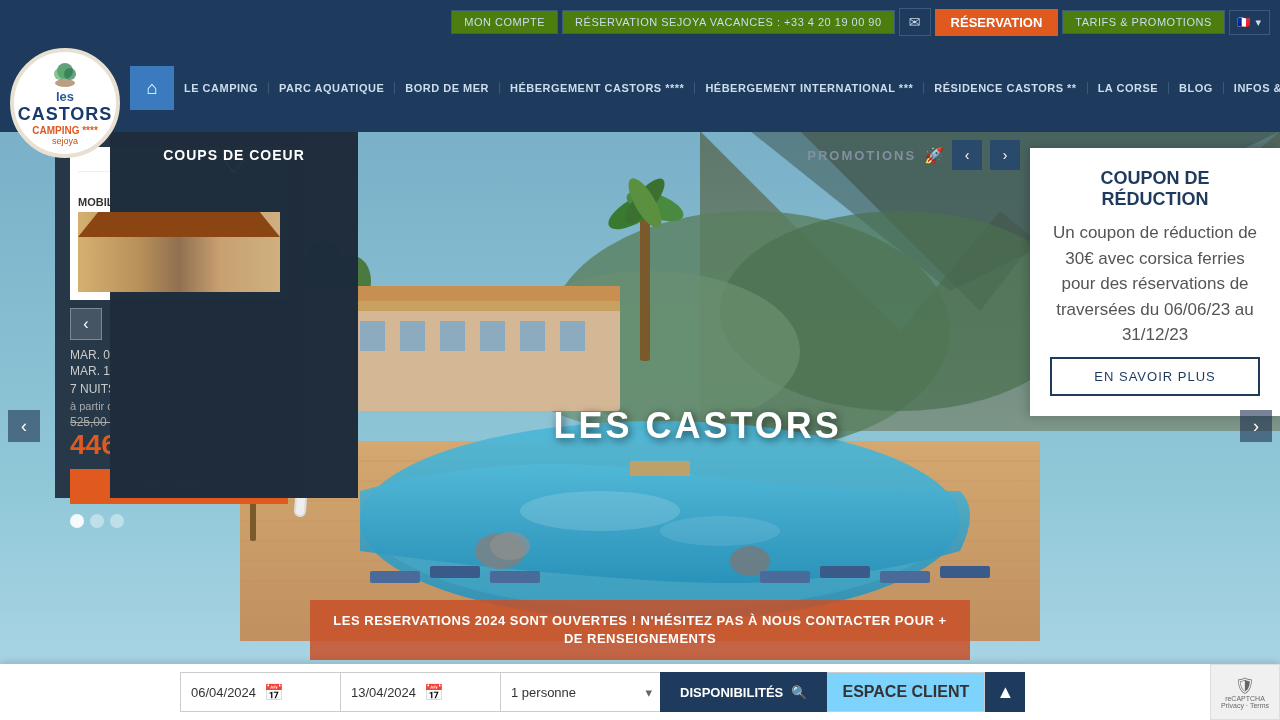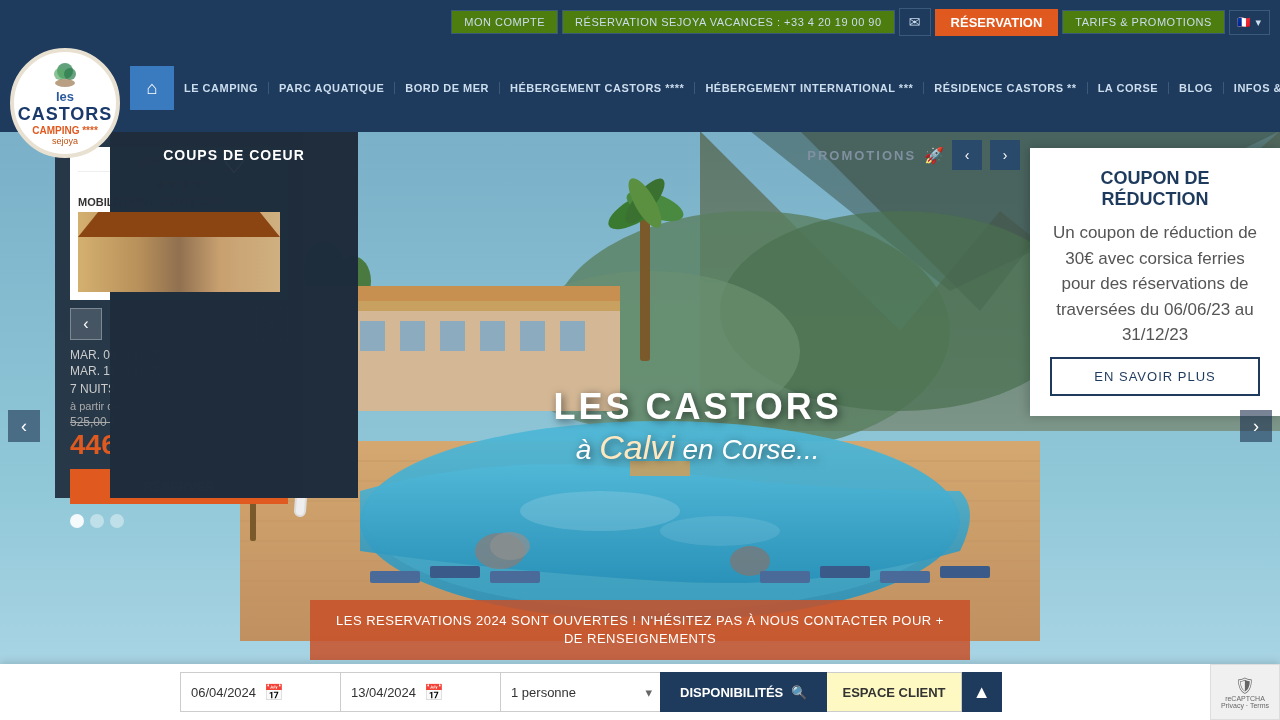--- a/index.html
+++ b/index.html
@@ -367,21 +367,21 @@
     .reservation-banner {
       position: absolute;
       bottom: 60px;
       left: 310px;
       right: 310px;
       background: rgba(200, 80, 40, 0.85);
       color: white;
       text-align: center;
       padding: 12px 20px;
       font-size: 13px;
-      font-weight: normal;
+      font-weight: bold;
       letter-spacing: 0.5px;
       text-transform: uppercase;
       line-height: 1.4;
     }
 
     
     .booking-bar {
       position: absolute;
       bottom: 0;
       left: 0;
@@ -417,27 +417,27 @@
       font-size: 13px;
       font-weight: bold;
       cursor: pointer;
       text-transform: uppercase;
       display: flex;
       align-items: center;
       gap: 8px;
       white-space: nowrap;
     }
     .espace-btn {
-      background: #fef9c3;
+      background: #7dd3fc;
       color: #333;
       border: 1px solid #ccc;
       border-left: none;
       height: 40px;
       padding: 0 15px;
-      font-size: 13px;
+      font-size: 16px;
       font-weight: bold;
       cursor: pointer;
       text-transform: uppercase;
       white-space: nowrap;
     }
     .scroll-top-btn {
       background: #1e3a5c;
       color: white;
       width: 40px;
       height: 40px;
@@ -615,25 +615,20 @@
     <rect x="880" y="440" width="50" height="12" fill="#4a6a9a" rx="2"></rect>
     <rect x="940" y="435" width="50" height="12" fill="#3a5a8a" rx="2"></rect>
 
     <rect x="250" y="350" width="6" height="60" fill="#7a5a2a" rx="2"></rect>
     <ellipse cx="248" cy="345" rx="22" ry="8" fill="#3a6a20" transform="rotate(-40,248,345)"></ellipse>
     <ellipse cx="258" cy="340" rx="22" ry="8" fill="#4a7a30" transform="rotate(30,258,340)"></ellipse>
   </svg>
 
   <div class="hero-text">
     <div class="hero-title">LES CASTORS</div>
-    <div class="hero-subtitle">
-      <span>à</span>
-      <em style="font-size:34px; color:#ffe8c0; font-style:italic;">Calvi</em>
-      <span>en Corse...</span>
-    </div>
   </div>
 
   <div style="position:absolute; top:8px; right:260px; display:flex; align-items:center; gap:8px;">
     <span style="color:#8090a0; font-size:13px; letter-spacing:2px; font-weight:bold; text-transform:uppercase;">PROMOTIONS</span>
     <span>🚀</span>
     <div class="nav-prev">‹</div>
     <div class="nav-next">›</div>
   </div>
 
   <div class="promo-panel">

